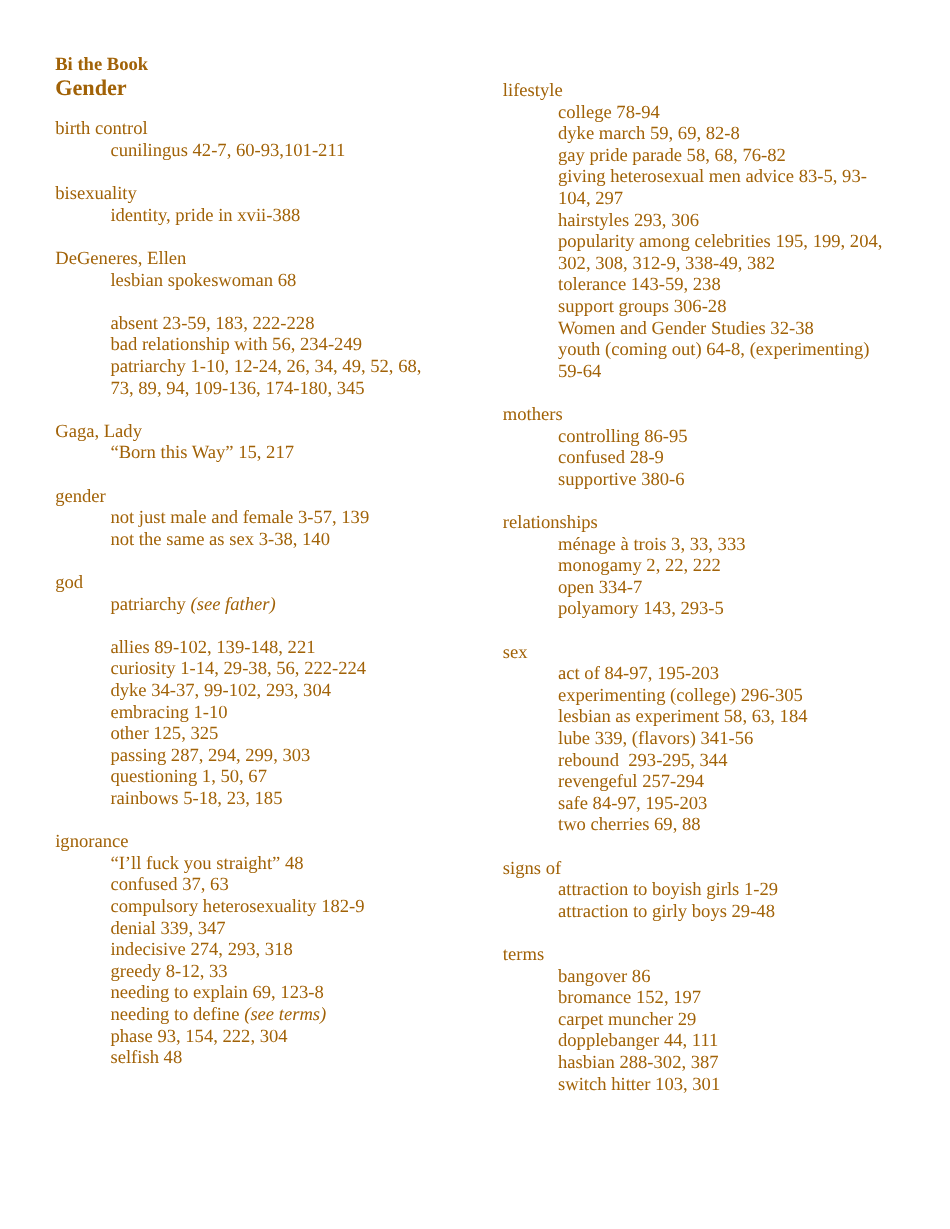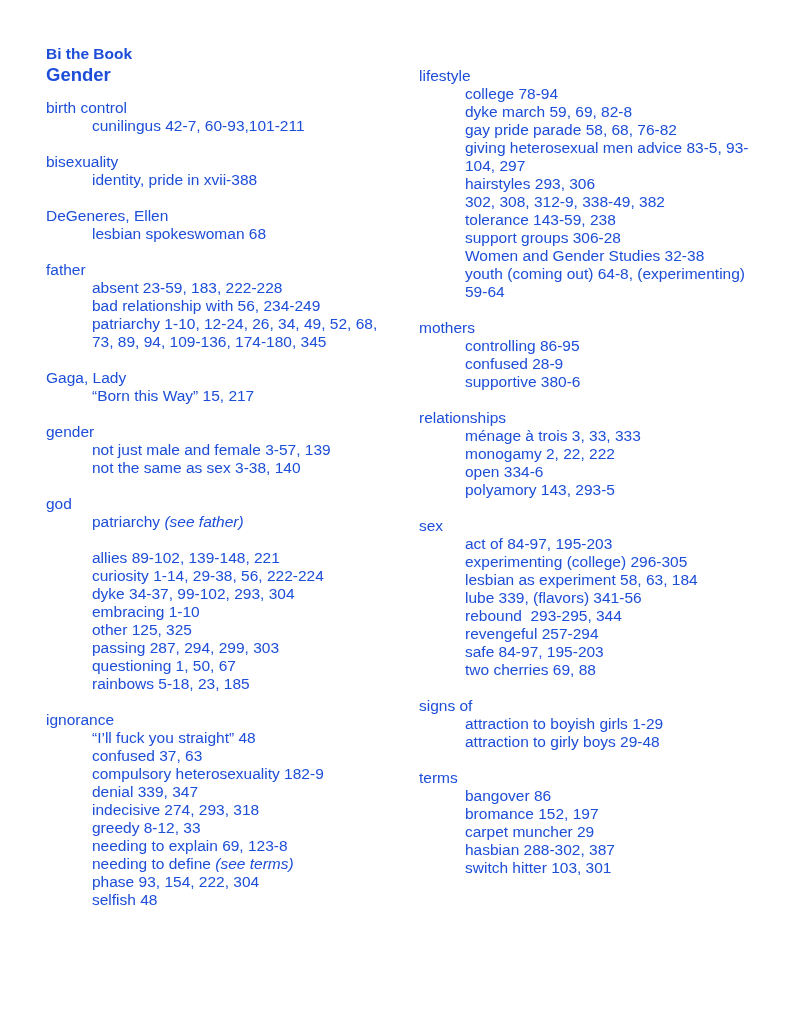--- a/index.html
+++ b/index.html
@@ -1,22 +1,22 @@
 <!DOCTYPE html>
 <html><head>
 <meta charset="utf-8">
 <style>
   html, body { margin: 0; padding: 0; background: #ffffff; }
   .page {
     position: relative;
     width: 792px;
     height: 920px;
     background: #ffffff;
-    color: #1d4ed8;
-    font-family: Liberation Sans, sans-serif;
+    color: #a16207;
+    font-family: Liberation Serif, serif;
     font-size: 15.5px;
     line-height: 18px;
     overflow: hidden;
   }
   .col { position: absolute; }
   .col-left  { left: 46px;  top: 44px; width: 352px; }
   .col-right { left: 419px; top: 67px; width: 352px; }
   .book-title {
     font-weight: bold;
     font-size: 15.5px;
@@ -61,21 +61,20 @@
             <div class="subline">identity, pride in xvii-388</div>
           </div>
         </div>
         <div class="entry">
           <div class="term">DeGeneres, Ellen</div>
           <div class="subs">
             <div class="subline">lesbian spokeswoman 68</div>
           </div>
         </div>
         <div class="entry">
-          <div class="term">father</div>
           <div class="subs">
             <div class="subline">absent 23-59, 183, 222-228</div>
             <div class="subline">bad relationship with 56, 234-249</div>
             <div class="subline">patriarchy 1-10, 12-24, 26, 34, 49, 52, 68,</div>
             <div class="subline">73, 89, 94, 109-136, 174-180, 345</div>
           </div>
         </div>
         <div class="entry">
           <div class="term">Gaga, Lady</div>
           <div class="subs">
@@ -128,20 +127,21 @@
   <div class="col col-right" id="right-entries">
       <div class="entry">
         <div class="term">lifestyle</div>
         <div class="subs">
           <div class="subline">college 78-94</div>
           <div class="subline">dyke march 59, 69, 82-8</div>
           <div class="subline">gay pride parade 58, 68, 76-82</div>
           <div class="subline">giving heterosexual men advice 83-5, 93-</div>
           <div class="subline">104, 297</div>
           <div class="subline">hairstyles 293, 306</div>
+          <div class="subline">popularity among celebrities 195, 199, 204,</div>
           <div class="subline">302, 308, 312-9, 338-49, 382</div>
           <div class="subline">tolerance 143-59, 238</div>
           <div class="subline">support groups 306-28</div>
           <div class="subline">Women and Gender Studies 32-38</div>
           <div class="subline">youth (coming out) 64-8, (experimenting)</div>
           <div class="subline">59-64</div>
         </div>
       </div>
       <div class="entry">
         <div class="term">mothers</div>
@@ -149,21 +149,21 @@
           <div class="subline">controlling 86-95</div>
           <div class="subline">confused 28-9</div>
           <div class="subline">supportive 380-6</div>
         </div>
       </div>
       <div class="entry">
         <div class="term">relationships</div>
         <div class="subs">
           <div class="subline">ménage à trois 3, 33, 333</div>
           <div class="subline">monogamy 2, 22, 222</div>
-          <div class="subline">open 334-6</div>
+          <div class="subline">open 334-7</div>
           <div class="subline">polyamory 143, 293-5</div>
         </div>
       </div>
       <div class="entry">
         <div class="term">sex</div>
         <div class="subs">
           <div class="subline">act of 84-97, 195-203</div>
           <div class="subline">experimenting (college) 296-305</div>
           <div class="subline">lesbian as experiment 58, 63, 184</div>
           <div class="subline">lube 339, (flavors) 341-56</div>
@@ -179,20 +179,21 @@
           <div class="subline">attraction to boyish girls 1-29</div>
           <div class="subline">attraction to girly boys 29-48</div>
         </div>
       </div>
       <div class="entry">
         <div class="term">terms</div>
         <div class="subs">
           <div class="subline">bangover 86</div>
           <div class="subline">bromance 152, 197</div>
           <div class="subline">carpet muncher 29</div>
+          <div class="subline">dopplebanger 44, 111</div>
           <div class="subline">hasbian 288-302, 387</div>
           <div class="subline">switch hitter 103, 301</div>
         </div>
       </div>
     </div>
 
   <div class="page-number">page 389</div>
 
 </div>
 

